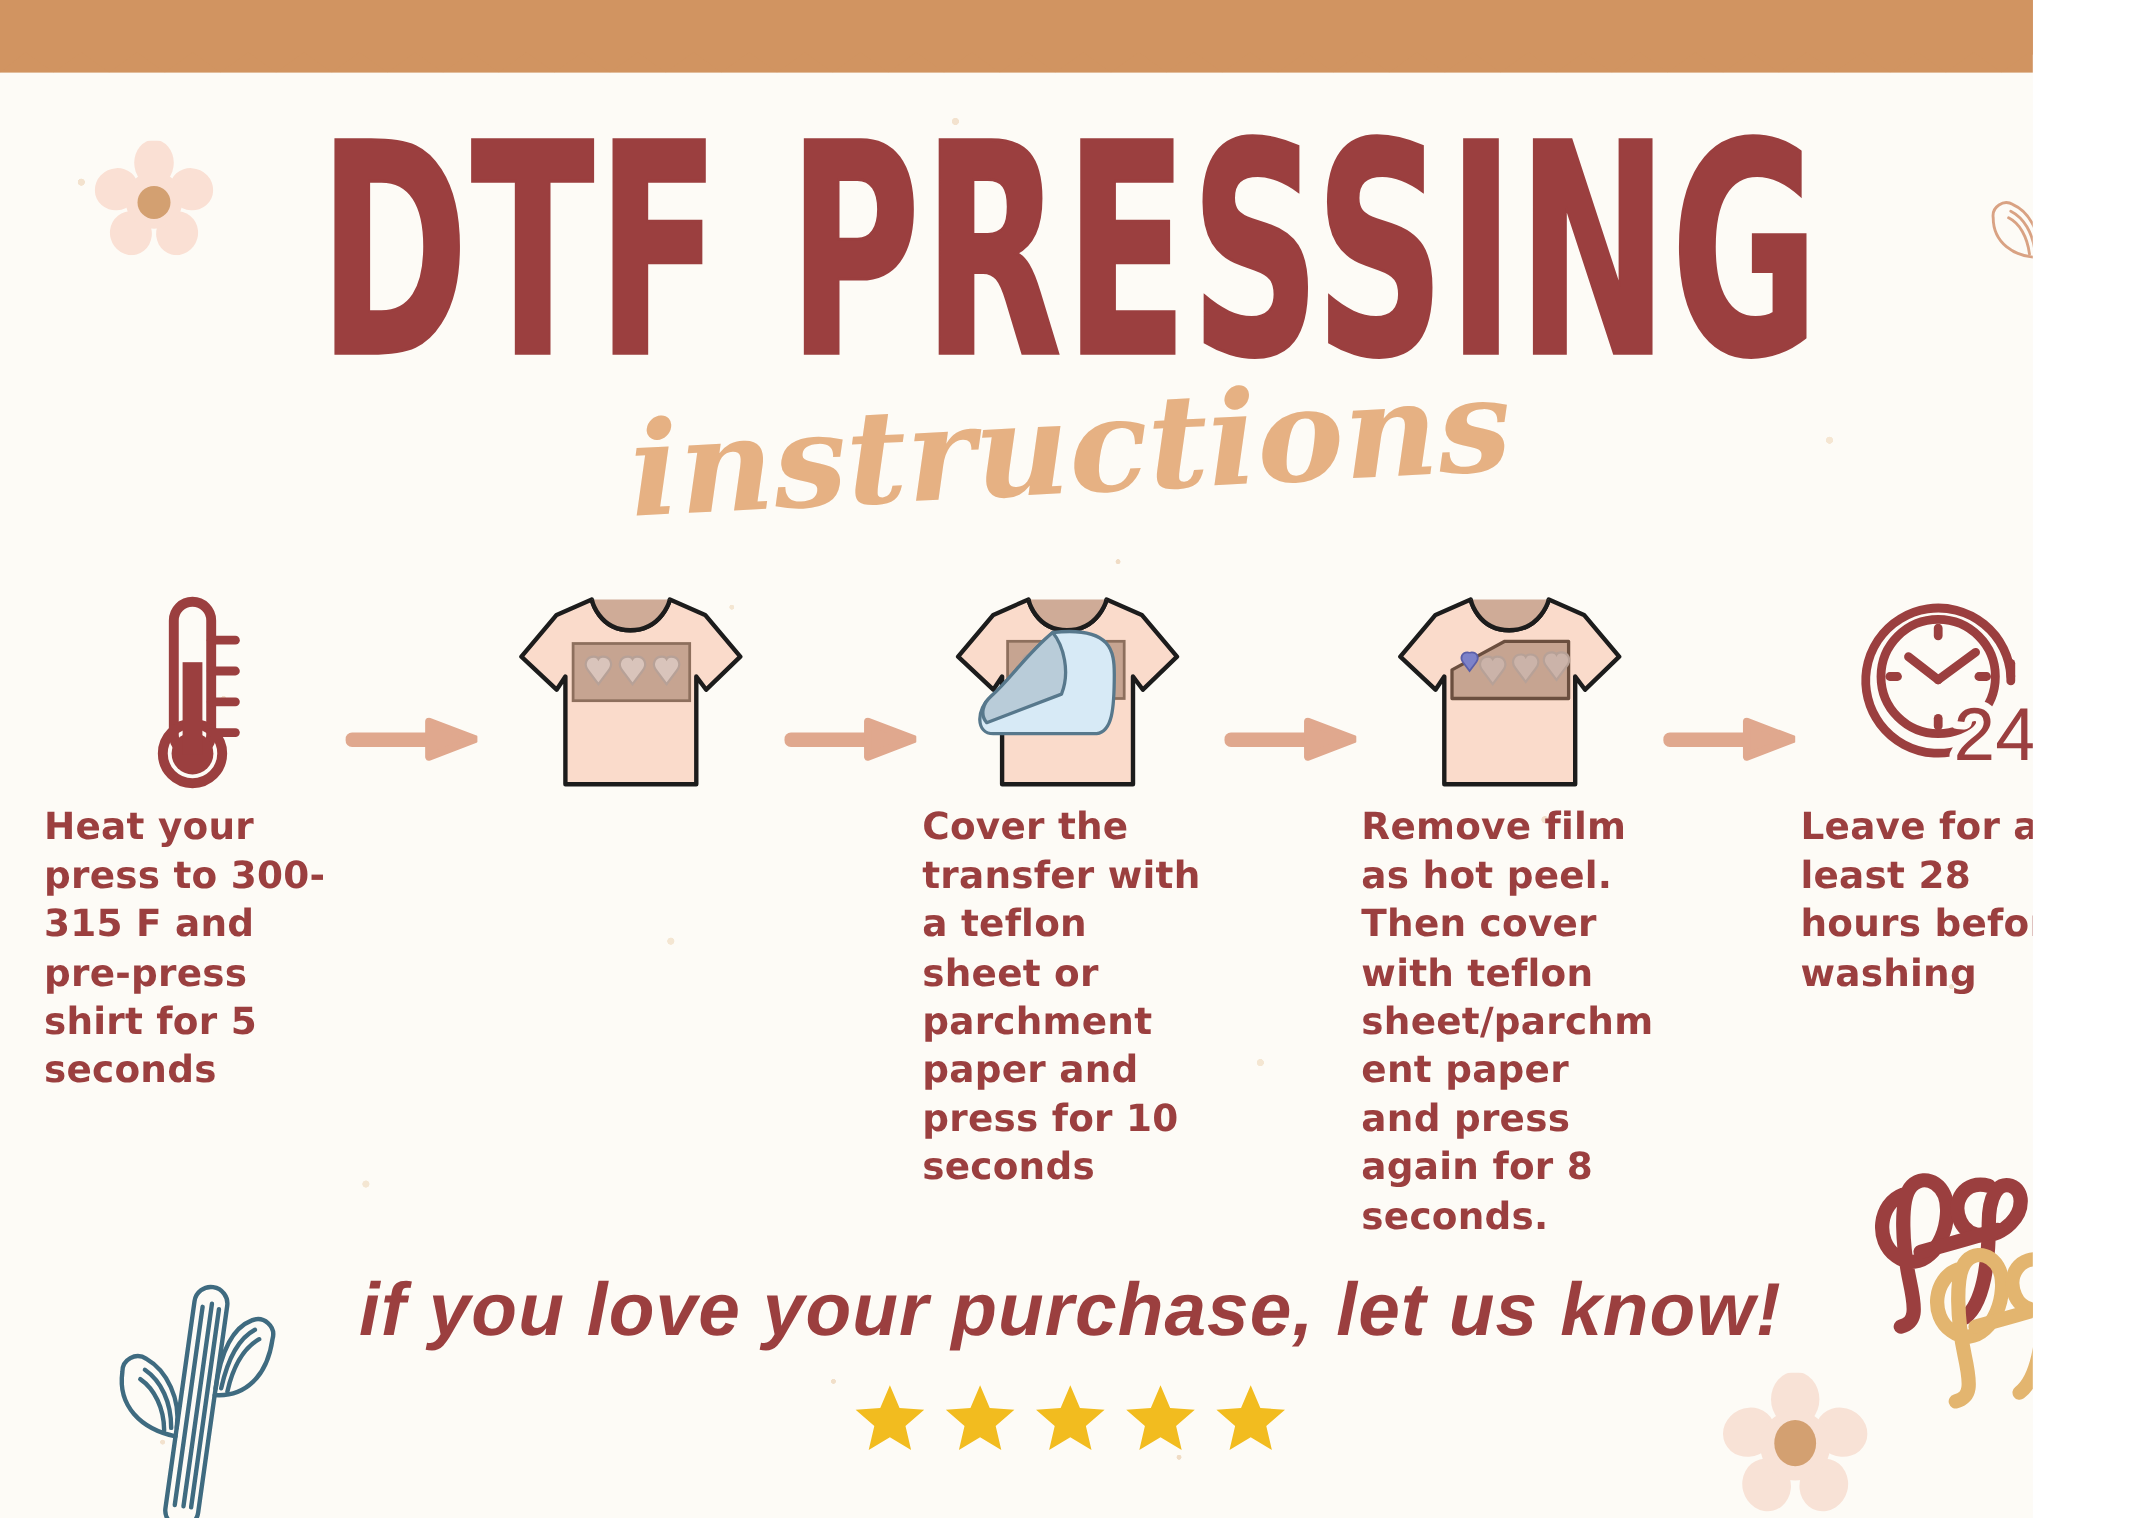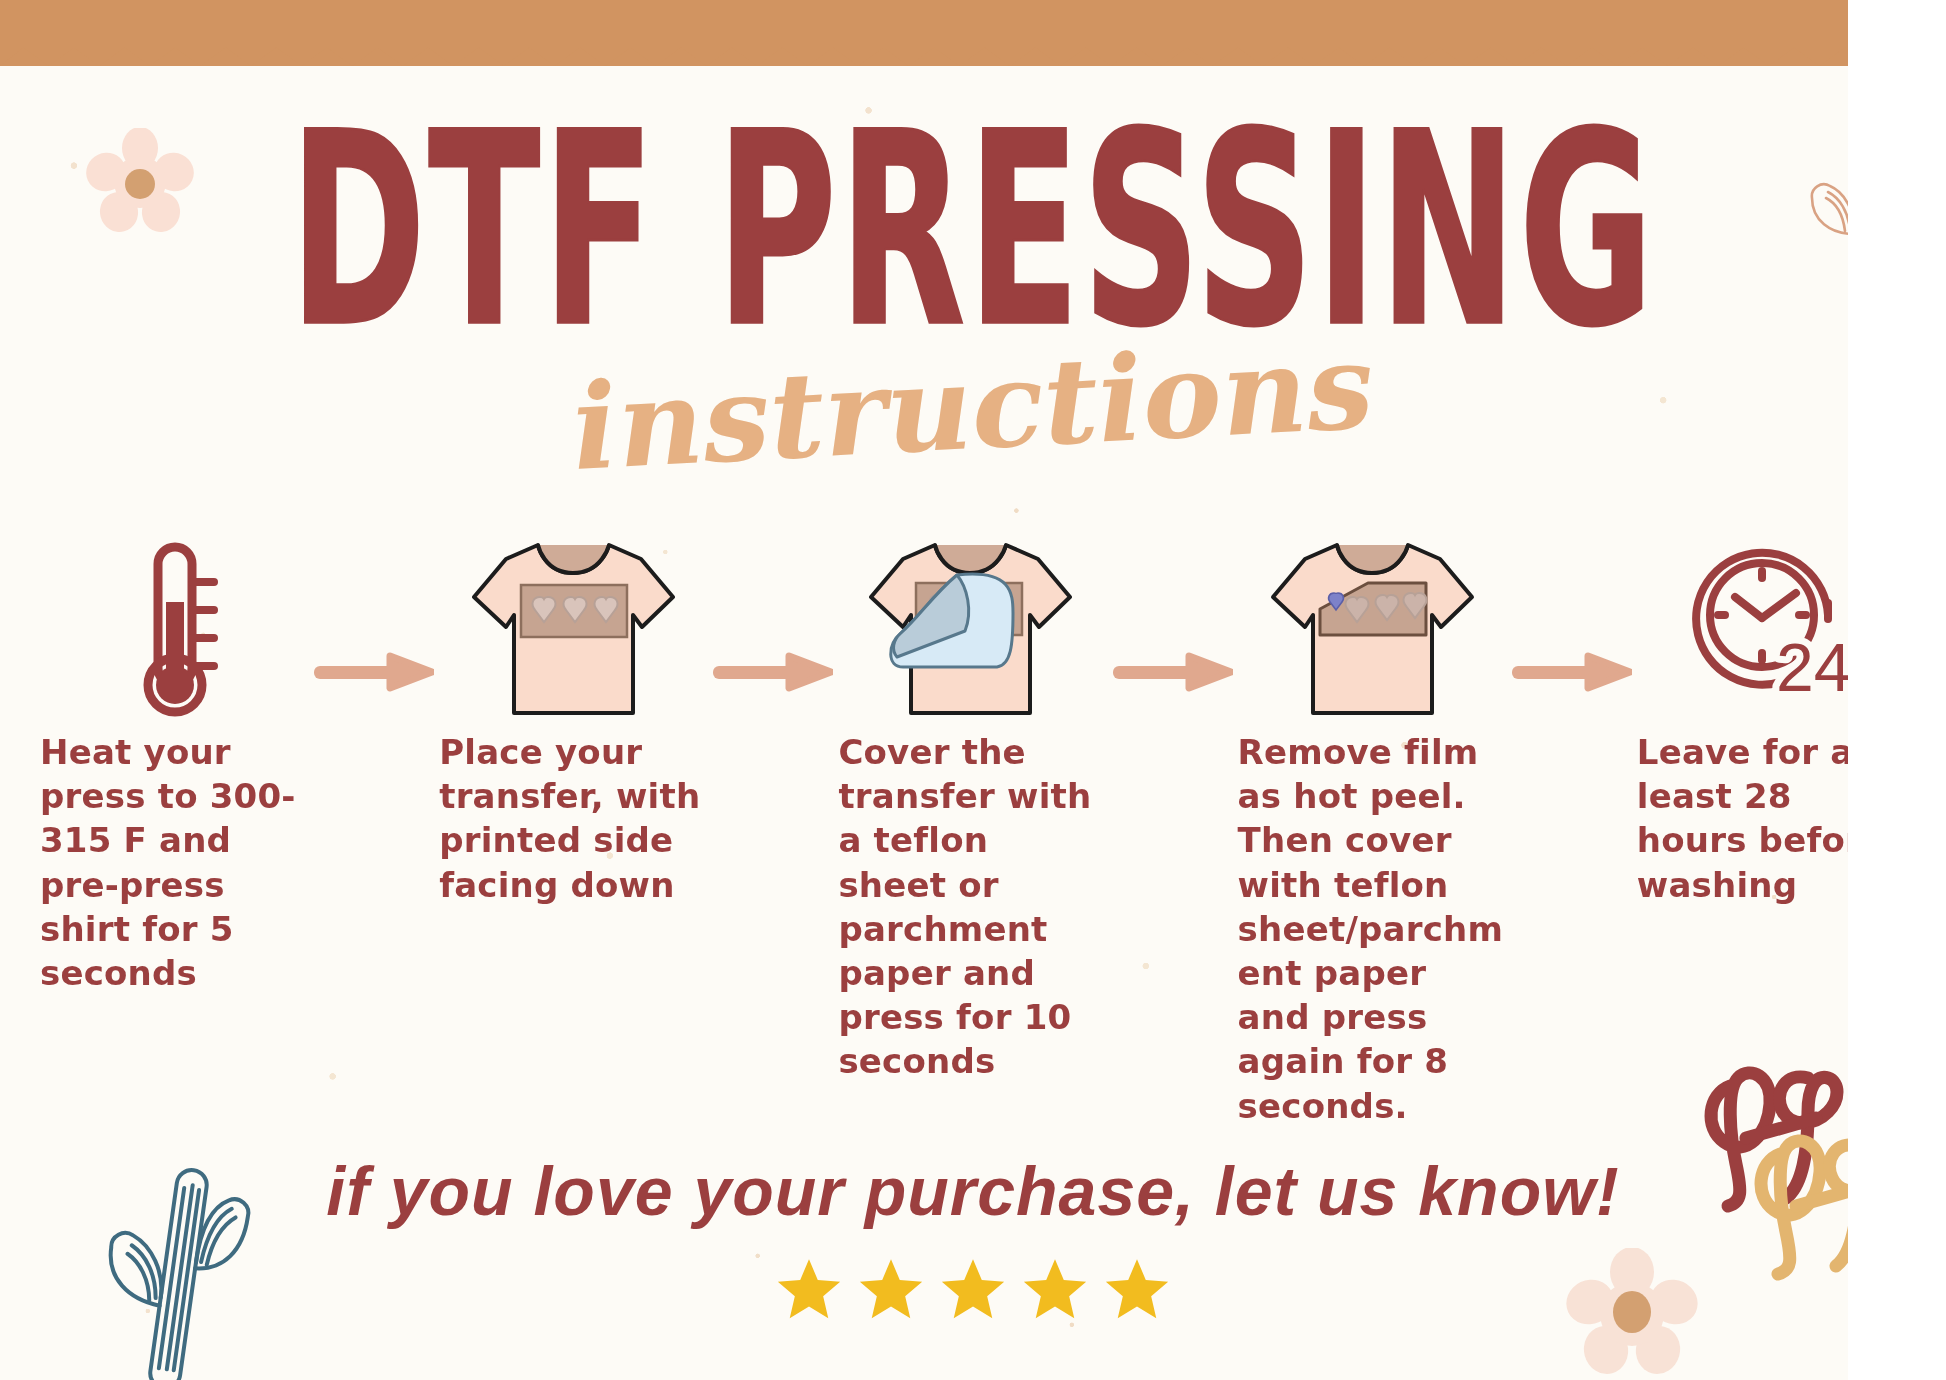--- a/index.html
+++ b/index.html
@@ -247,21 +247,20 @@
         <svg width="215" height="190" viewBox="0 0 215 190">
           <path d="M72 10 L40 24 L8 62 L40 92 L48 80 L48 178 L167 178 L167 80 L176 92 L207 62 L175 24 L143 10
                    C143 10 136 38 107 38 C78 38 72 10 72 10 Z" fill="#fadbcb" stroke="#1c1c1c" stroke-width="4" stroke-linejoin="round"></path>
           <path d="M72 10 C72 10 78 38 107 38 C136 38 143 10 143 10" fill="#cfab97" stroke="#1c1c1c" stroke-width="4"></path>
           <rect x="55" y="50" width="106" height="52" fill="#c6a491" stroke="#8d6f5d" stroke-width="2.5"></rect>
           <path d="M74 62 c-7 0-10 7-5 13 l9 12 9-12 c5-6 2-13-5-13 -3 0-4 2-4 2 s-1-2-4-2z" fill="#d9c4bb" stroke="#b7a197" stroke-width="2"></path>
           <path d="M105 62 c-7 0-10 7-5 13 l9 12 9-12 c5-6 2-13-5-13 -3 0-4 2-4 2 s-1-2-4-2z" fill="#d9c4bb" stroke="#b7a197" stroke-width="2"></path>
           <path d="M136 62 c-7 0-10 7-5 13 l9 12 9-12 c5-6 2-13-5-13 -3 0-4 2-4 2 s-1-2-4-2z" fill="#d9c4bb" stroke="#b7a197" stroke-width="2"></path>
         </svg>
       </div>
-      <div class="step-caption">Place your transfer, with printed side facing down</div>
     </div>
 
     <div class="arrow">
       <svg width="120" height="40" viewBox="0 0 120 40">
         <rect x="0" y="14" width="86" height="13" rx="6" fill="#e0a88e"></rect>
         <path d="M76 4 L118 20 L76 36 Z" fill="#e0a88e" stroke="#e0a88e" stroke-width="7" stroke-linejoin="round"></path>
       </svg>
     </div>
 
     <div class="step">

